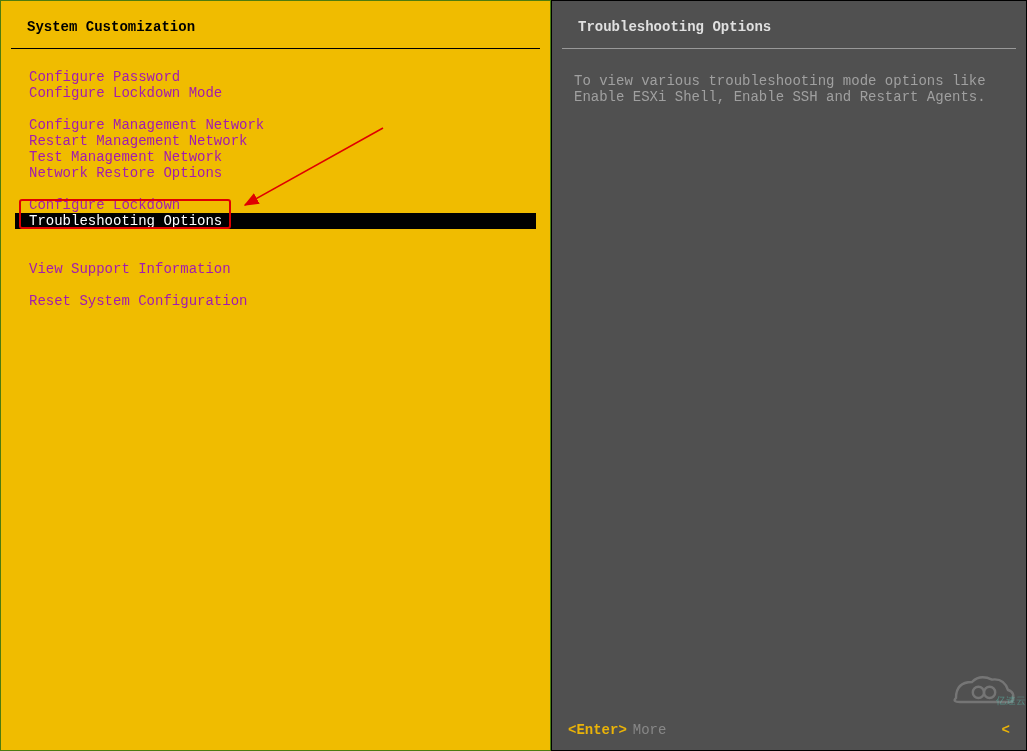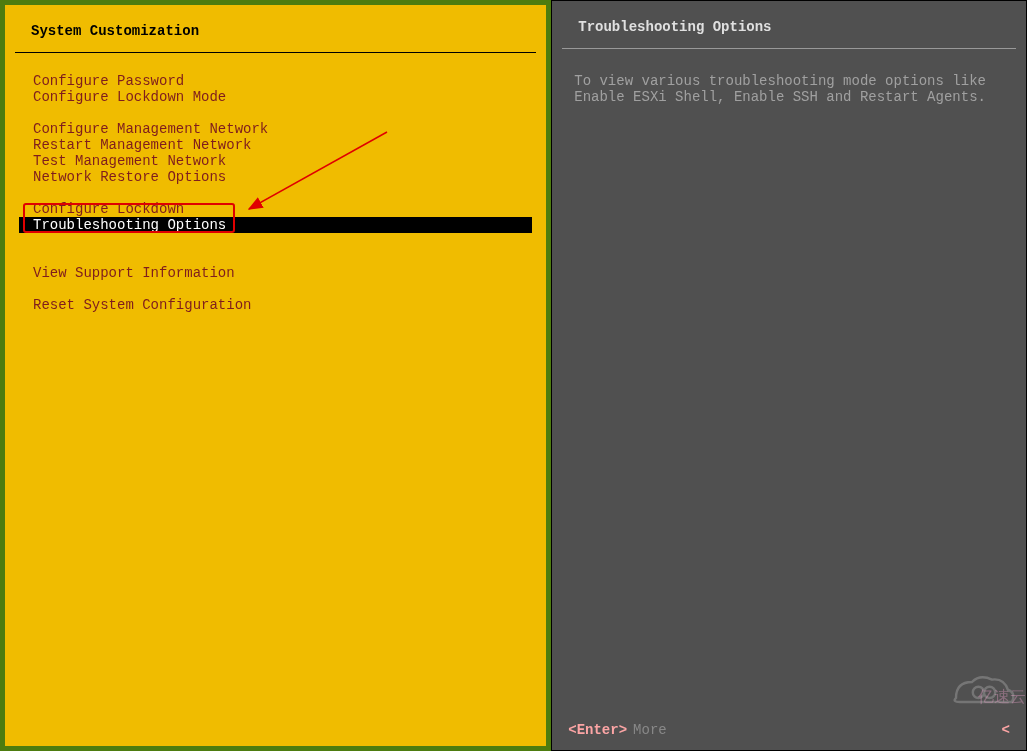--- a/index.html
+++ b/index.html
@@ -18,21 +18,21 @@
     }
     .container {
       display: flex;
       width: 100%;
       height: 100%;
     }
     .left-panel {
       width: 595px;
       height: 100%;
       background: #f0bc00;
-      border: 5px solid #4d7c0f;
+      border: 1px solid #4d7c0f;
       position: relative;
     }
     .right-panel {
       width: 514px;
       height: 100%;
       background: #505050;
       border: 1px solid #000;
       position: relative;
     }
     .panel-header {
@@ -54,21 +54,21 @@
       font-weight: bold;
       margin: 0 10px;
     }
     .panel-header-title {
       font-weight: bold;
     }
     .menu-list {
       padding: 20px 14px 0 14px;
     }
     .menu-item {
-      color: #7f1d1d;
+      color: #a21caf;
       padding: 0 14px;
       line-height: 16px;
       height: 16px;
       cursor: pointer;
       white-space: nowrap;
     }
     .menu-item.selected {
       background: #000;
       color: #fff;
       margin-left: 0;
@@ -104,43 +104,43 @@
       padding: 0 16px;
       color: #e0e0e0;
       display: flex;
       justify-content: space-between;
     }
     .footer-left {
       display: flex;
       gap: 6px;
     }
     .footer-key {
-      color: #fca5a5;
+      color: #eab308;
       font-weight: bold;
     }
     .footer-action {
       color: #888;
     }
     .watermark {
       position: absolute;
       bottom: 36px;
       right: 6px;
       opacity: 0.35;
       pointer-events: none;
     }
     .watermark svg {
       width: 80px;
       height: 40px;
     }
     .watermark-text {
       position: absolute;
       bottom: 42px;
       right: 0px;
-      font-size: 16px;
-      color: #f9a8d4;
+      font-size: 10px;
+      color: #5eead4;
       opacity: 0.35;
       font-family: sans-serif;
     }
   </style>
 </head>
 <body>
 
 <div class="container">
   <div class="left-panel">
     <div class="panel-header">

